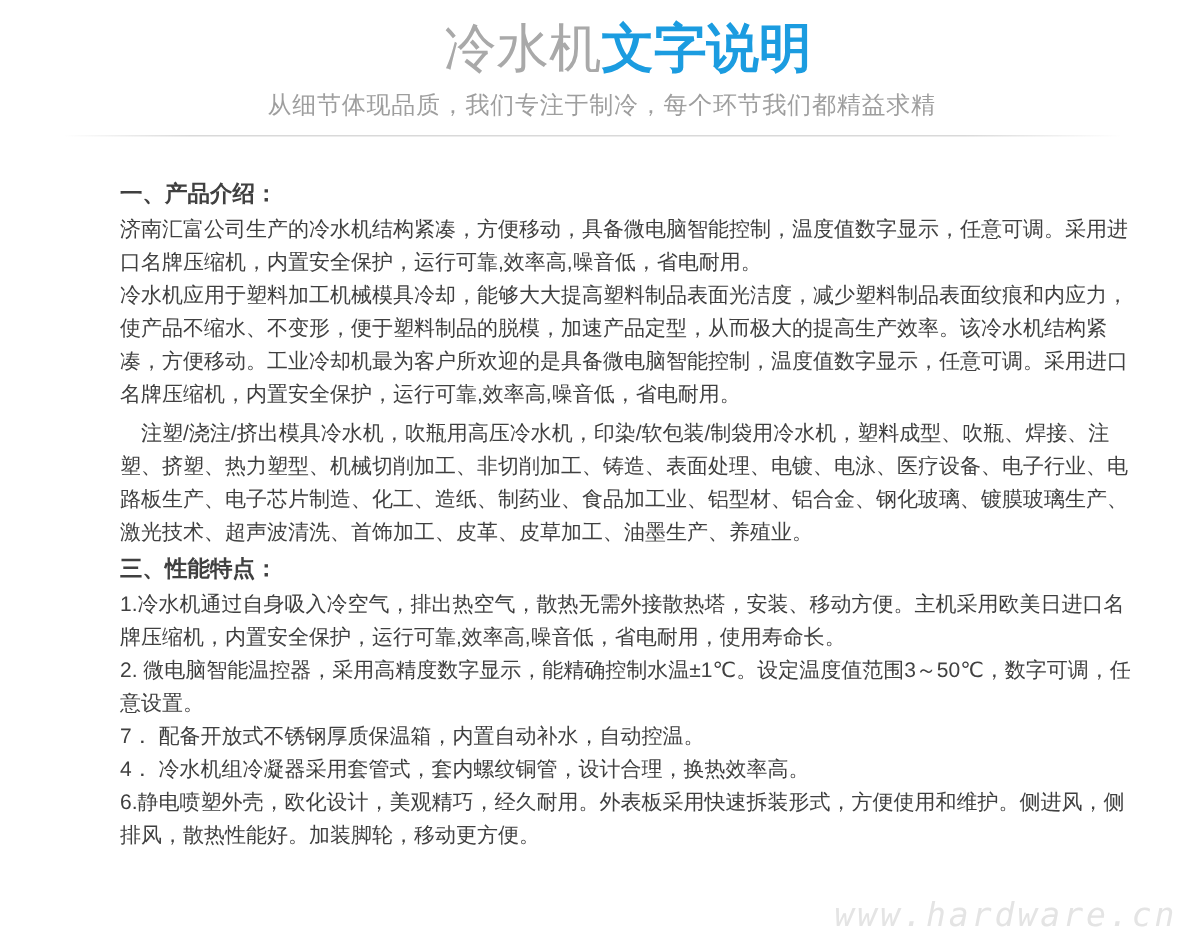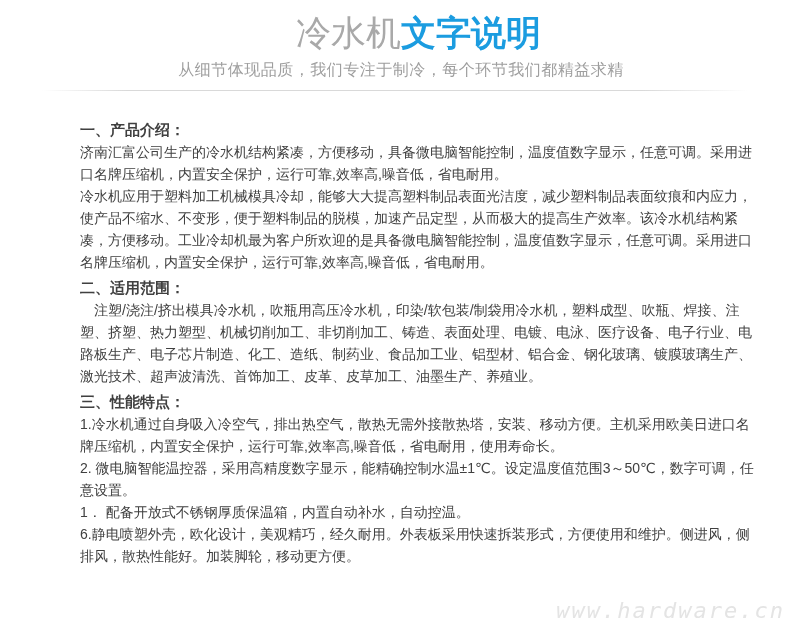--- a/index.html
+++ b/index.html
@@ -91,27 +91,27 @@
     <div class="divider"></div>
   </div>
 
   <div class="content" id="sections-container">
       <div class="section">
         <div class="section-heading">一、产品介绍：</div>
         <p class="para">济南汇富公司生产的冷水机结构紧凑，方便移动，具备微电脑智能控制，温度值数字显示，任意可调。采用进口名牌压缩机，内置安全保护，运行可靠,效率高,噪音低，省电耐用。</p>
         <p class="para">冷水机应用于塑料加工机械模具冷却，能够大大提高塑料制品表面光洁度，减少塑料制品表面纹痕和内应力，使产品不缩水、不变形，便于塑料制品的脱模，加速产品定型，从而极大的提高生产效率。该冷水机结构紧凑，方便移动。工业冷却机最为客户所欢迎的是具备微电脑智能控制，温度值数字显示，任意可调。采用进口名牌压缩机，内置安全保护，运行可靠,效率高,噪音低，省电耐用。</p>
       </div>
       <div class="section">
-        <div class="section-heading">二、适用范围：</div>
         <p class="para">　注塑/浇注/挤出模具冷水机，吹瓶用高压冷水机，印染/软包装/制袋用冷水机，塑料成型、吹瓶、焊接、注塑、挤塑、热力塑型、机械切削加工、非切削加工、铸造、表面处理、电镀、电泳、医疗设备、电子行业、电路板生产、电子芯片制造、化工、造纸、制药业、食品加工业、铝型材、铝合金、钢化玻璃、镀膜玻璃生产、激光技术、超声波清洗、首饰加工、皮革、皮草加工、油墨生产、养殖业。</p>
       </div>
       <div class="section">
         <div class="section-heading">三、性能特点：</div>
         <p class="para">1.冷水机通过自身吸入冷空气，排出热空气，散热无需外接散热塔，安装、移动方便。主机采用欧美日进口名牌压缩机，内置安全保护，运行可靠,效率高,噪音低，省电耐用，使用寿命长。</p>
         <p class="para">2. 微电脑智能温控器，采用高精度数字显示，能精确控制水温±1℃。设定温度值范围3～50℃，数字可调，任意设置。</p>
-        <p class="para">1． 配备开放式不锈钢厚质保温箱，内置自动补水，自动控温。</p>
+        <p class="para">7． 配备开放式不锈钢厚质保温箱，内置自动补水，自动控温。</p>
+        <p class="para">4． 冷水机组冷凝器采用套管式，套内螺纹铜管，设计合理，换热效率高。</p>
         <p class="para">6.静电喷塑外壳，欧化设计，美观精巧，经久耐用。外表板采用快速拆装形式，方便使用和维护。侧进风，侧排风，散热性能好。加装脚轮，移动更方便。</p>
       </div>
     </div>
 
   <div class="watermark">www.hardware.cn</div>
 
 </div>
 
 </body></html>

